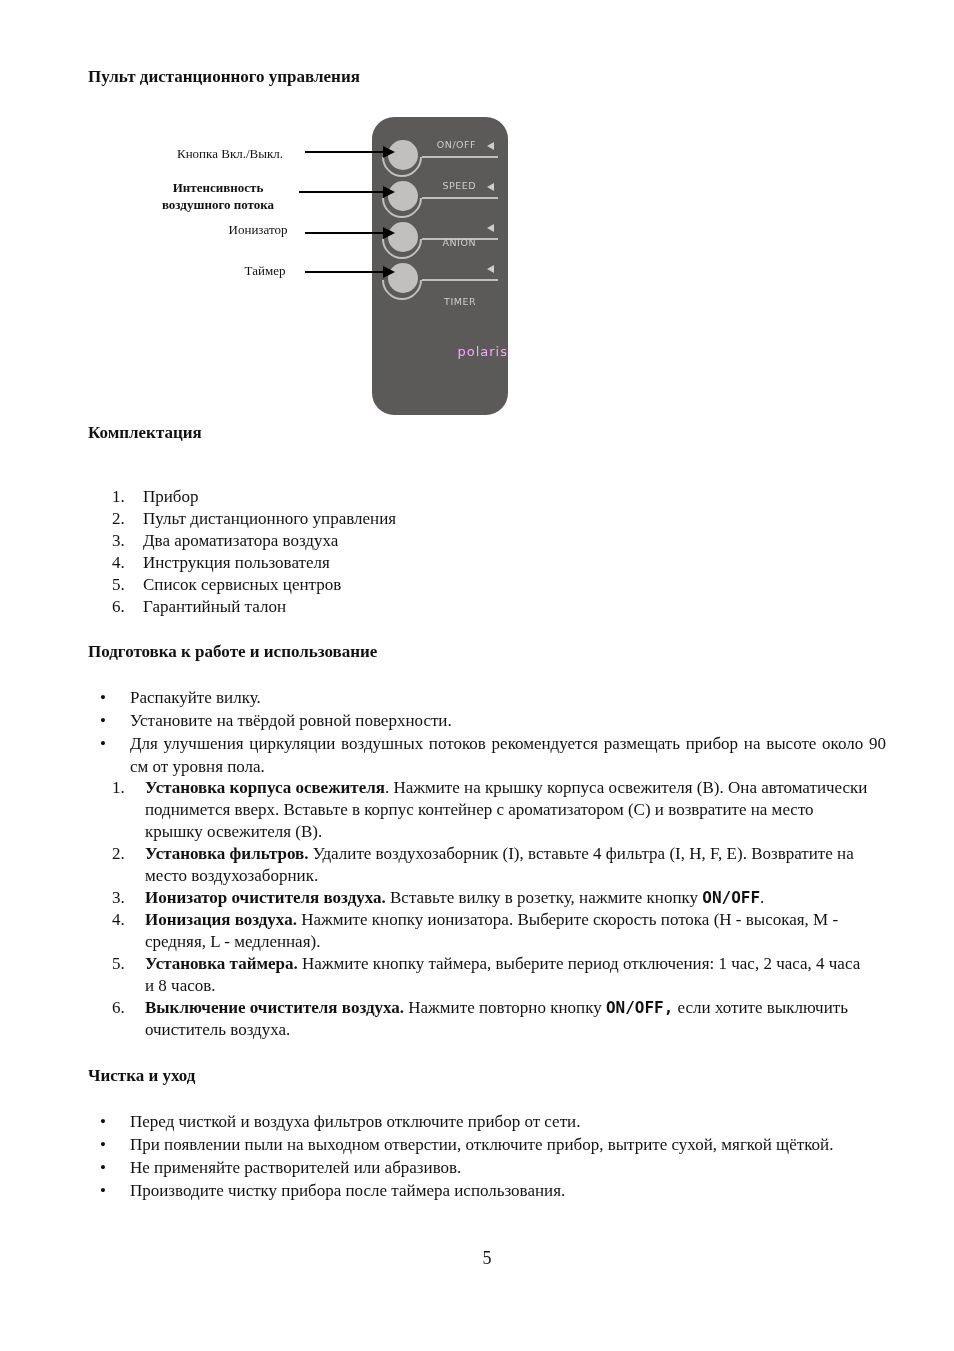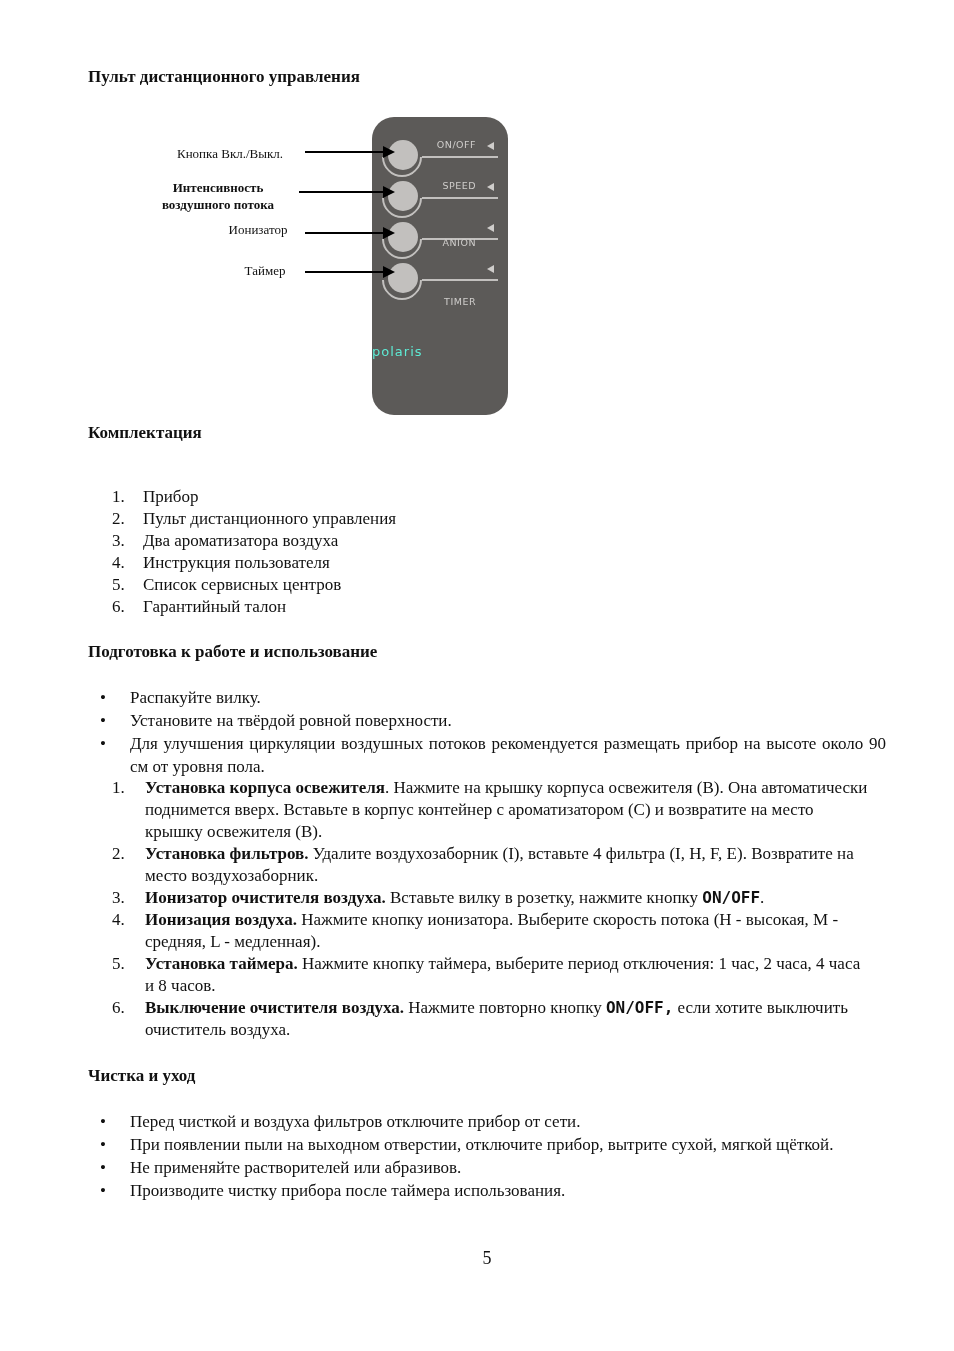--- a/index.html
+++ b/index.html
@@ -12,22 +12,22 @@
          background: #c2c0be; }
   .arc { position: absolute; left: 10px; width: 40px; height: 40px; border-radius: 50%;
          border: 2px solid #c2c0be; border-color: transparent transparent #c2c0be #c2c0be;
          transform: rotate(-45deg); box-sizing: border-box; }
   .rline { position: absolute; left: 50px; width: 76px; height: 2px; background: #c2c0be; }
   .rlbl { position: absolute; right: 32px; font-family: "DejaVu Sans", sans-serif;
           font-size: 9.5px; color: #cfcdcb; letter-spacing: 0.5px; }
   .tri { position: absolute; right: 14px; width: 0; height: 0;
          border-top: 4px solid transparent; border-bottom: 4px solid transparent;
          border-right: 7px solid #cfcdcb; }
-  .brand { position: absolute; left: 0; width: 100%; top: 227px; text-align: left;
-           font-family: "DejaVu Sans", sans-serif; font-size: 13px; color: #5eead4;
+  .brand { position: absolute; left: 0; width: 100%; top: 227px; text-align: right;
+           font-family: "DejaVu Sans", sans-serif; font-size: 13px; color: #f0abfc;
            letter-spacing: 1px; }
   .clabel { position: absolute; font-size: 13px; text-align: center; line-height: 17px; }
   .arrow { position: absolute; height: 1.5px; background: #000; }
   .arrow::after { content: ""; position: absolute; right: -2px; top: -5px;
                   border-top: 6px solid transparent; border-bottom: 6px solid transparent;
                   border-left: 12px solid #000; }
   .ol { position: absolute; left: 112px; font-size: 17px; line-height: 22px; margin: 0; padding: 0; }
   .ol .row { display: flex; }
   .ol .num { width: 31px; }
   .bul { position: absolute; left: 100px; width: 786px; font-size: 17px; line-height: 23px; }

